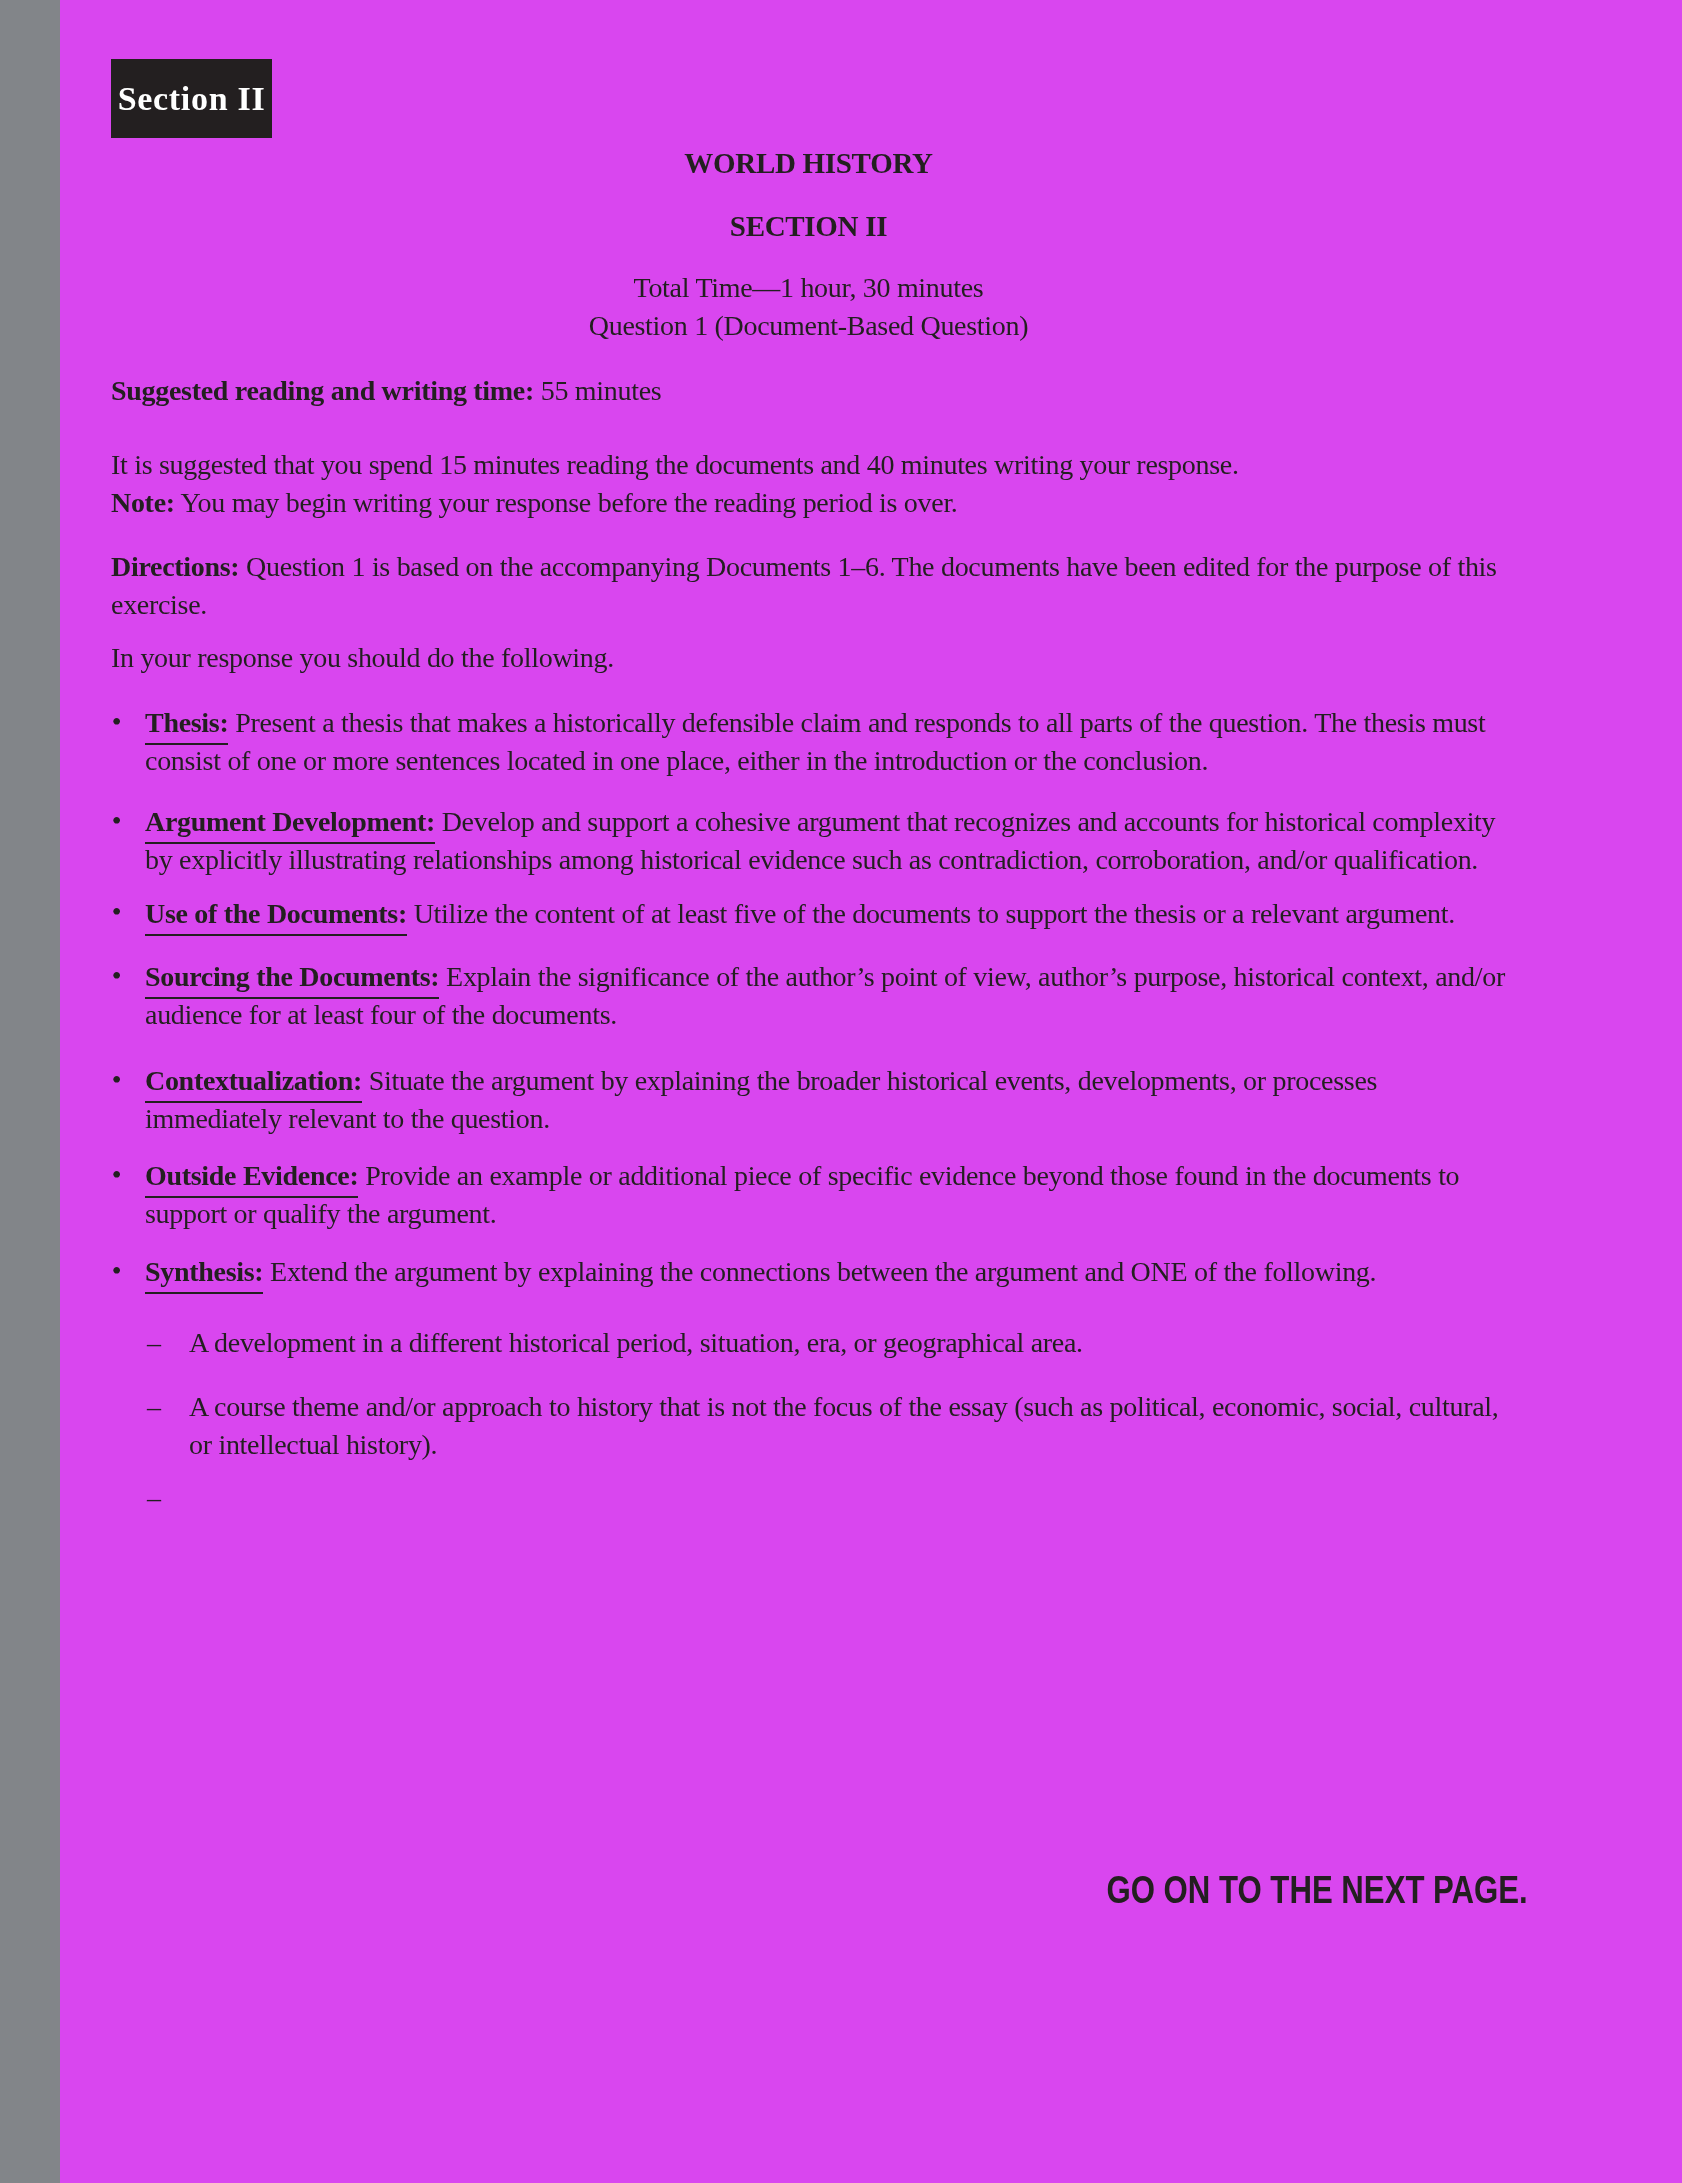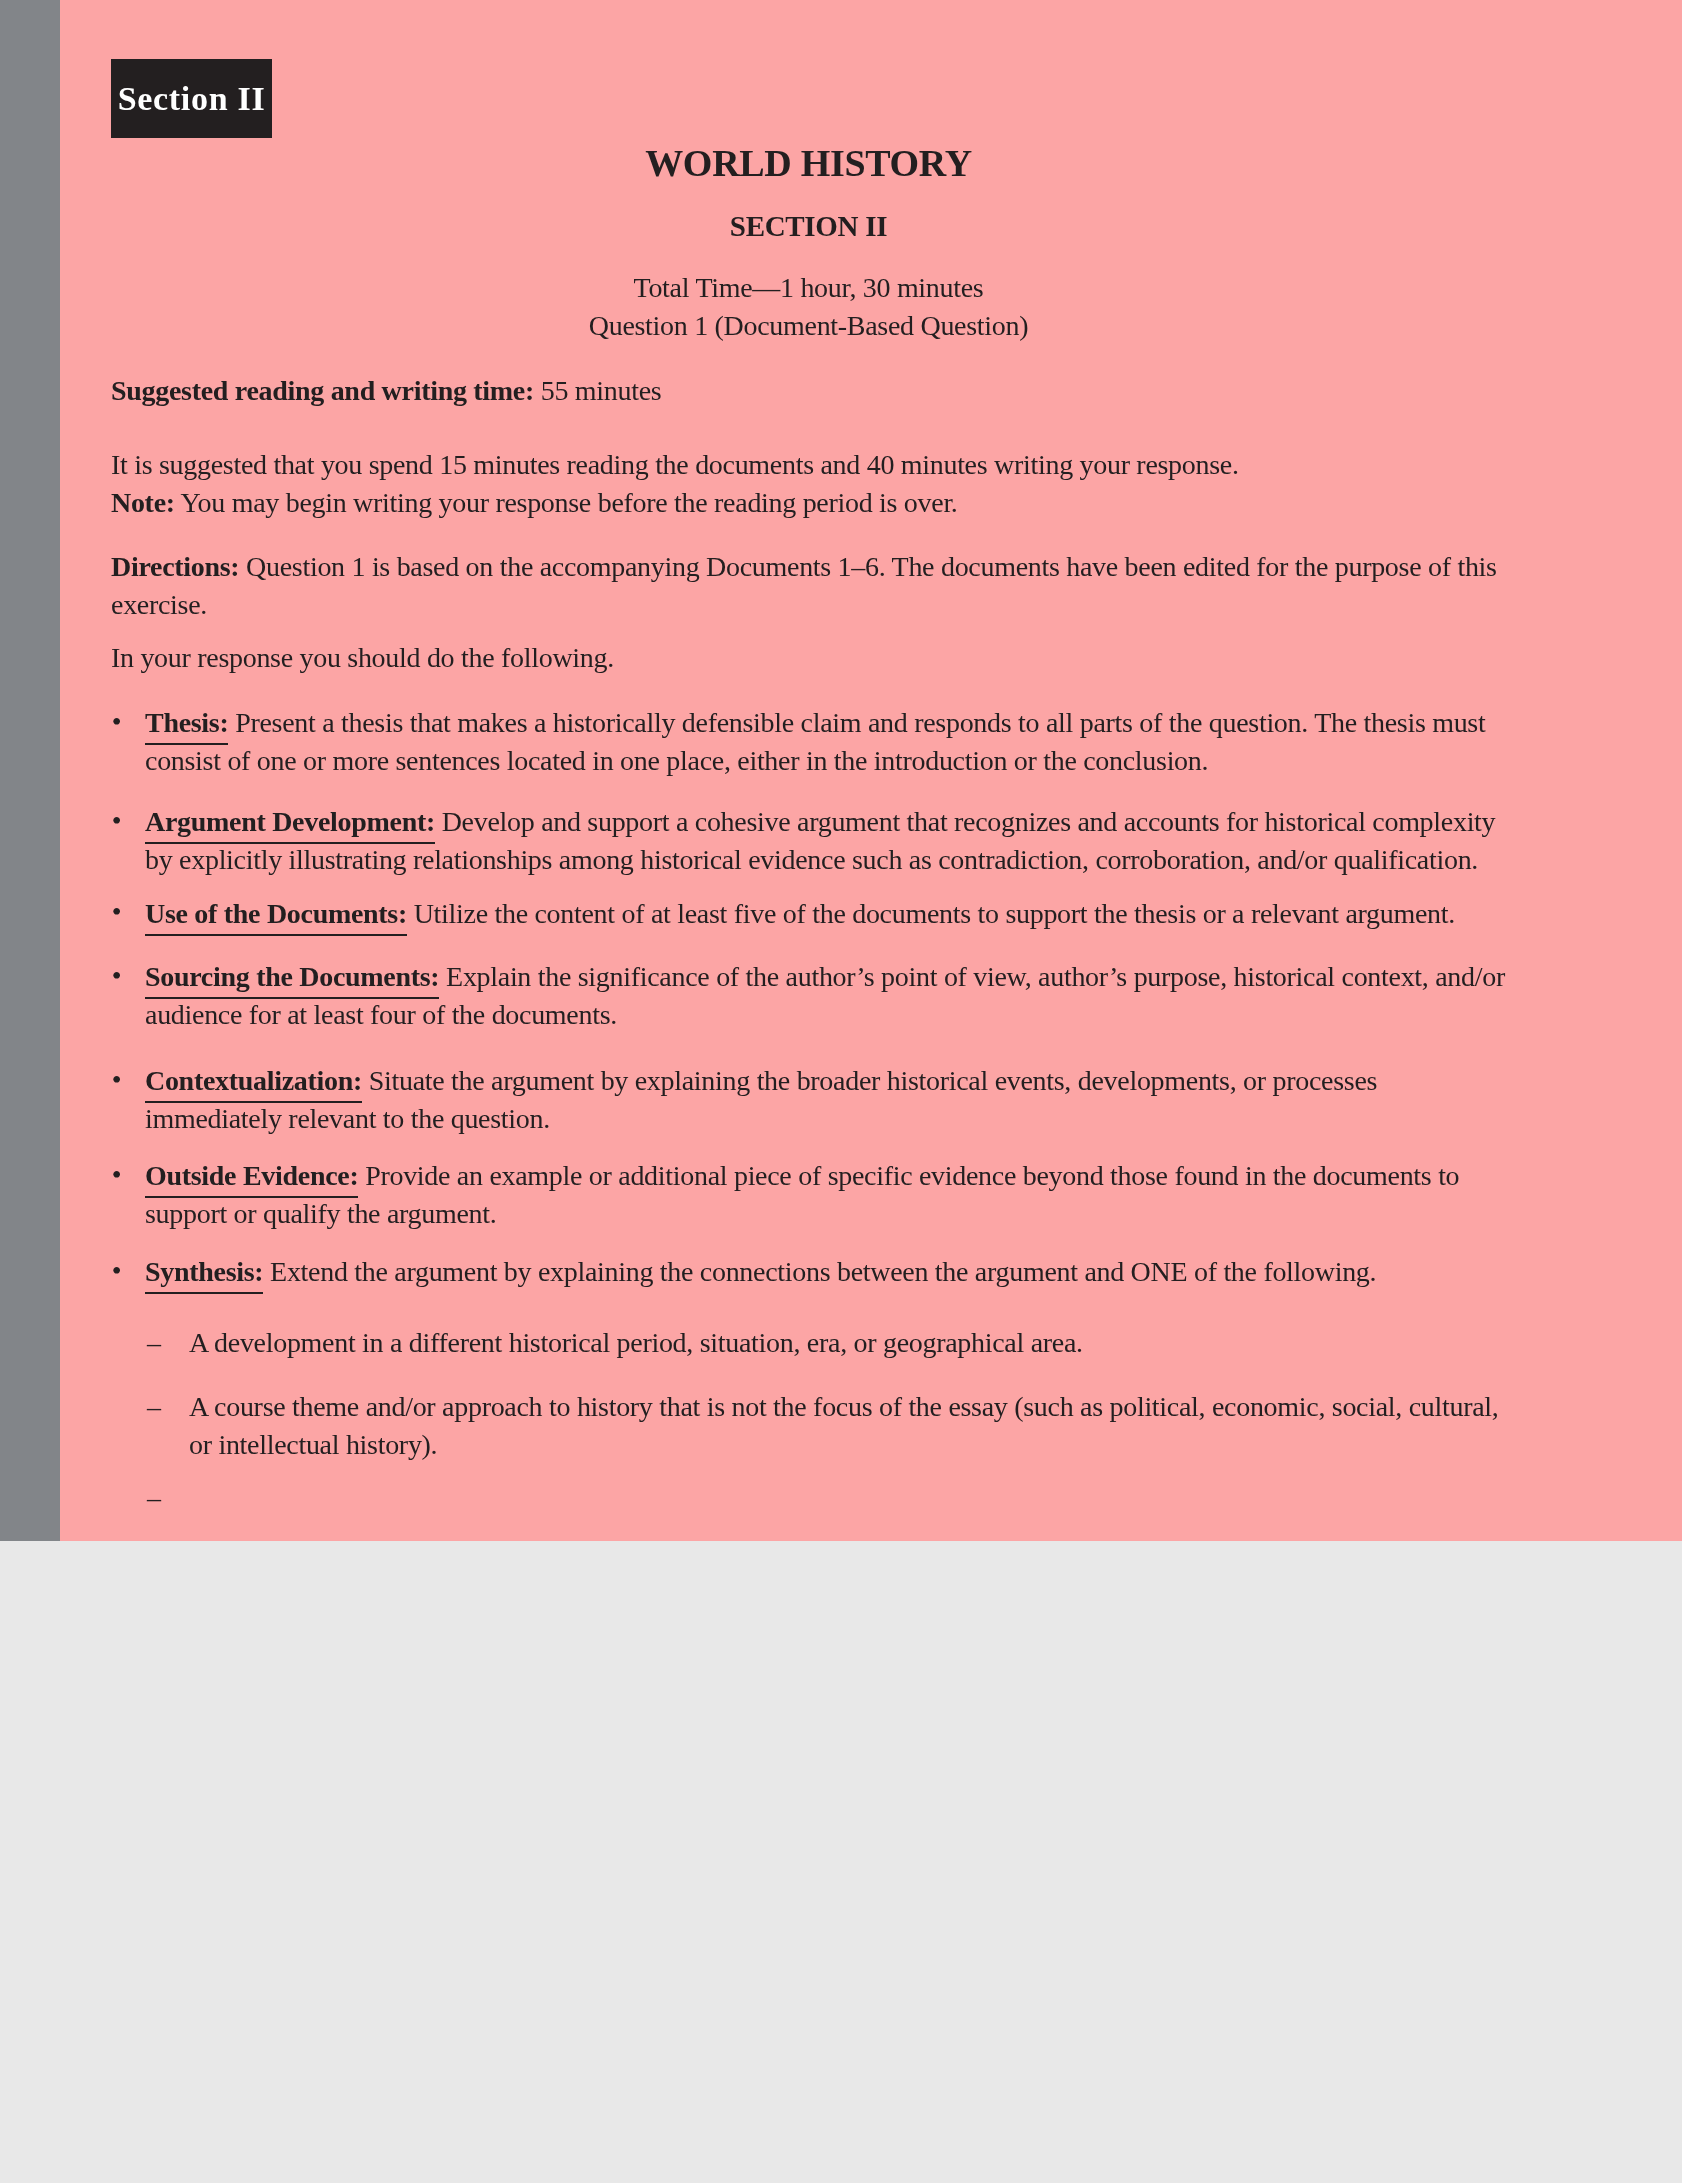--- a/index.html
+++ b/index.html
@@ -1,19 +1,19 @@
 <!DOCTYPE html>
 <html style="font-size:10.7px"><head>
 <meta charset="utf-8">
 <style>
   html, body { margin:0; padding:0; background:#e8e8e8; }
   .page {
     position:relative;
-    width:1682px; height:1541px;
-    background:#fca5a5;
+    width:1682px; height:2183px;
+    background:#d946ef;
     font-family:"Liberation Serif", serif;
     color:#231f20;
     overflow:hidden;
   }
   .edge-bar {
     position:absolute; left:0; top:0;
     width:60px; height:2183px;
     background:#828589;
   }
   .section-tab {
@@ -27,21 +27,21 @@
     font-family:"Liberation Serif", serif;
     letter-spacing:0.7px;
   }
   .content {
     position:absolute; left:111px; top:0;
     width:1395px;
     font-size:28px; line-height:38px;
     letter-spacing:-0.3px;
   }
   .center { text-align:center; }
-  .h-title   { margin-top:144px; font-weight:bold; font-size:38px;text-align:center; }
+  .h-title   { margin-top:144px; font-weight:bold; font-size:29px;text-align:center; }
   .h-section { margin-top:25px;  font-weight:bold; font-size:29px; }
   .h-time    { margin-top:24px; }
   .h-question{ }
   .p-suggested { margin-top:27px; }
   .p-reading   { margin-top:36px; }
   .p-note      { }
   .p-directions{ margin-top:26px; }
   .p-leadin    { margin-top:14.8px; }
   .b { font-weight:bold; }
   .req { position:relative; padding-left:34px; }

